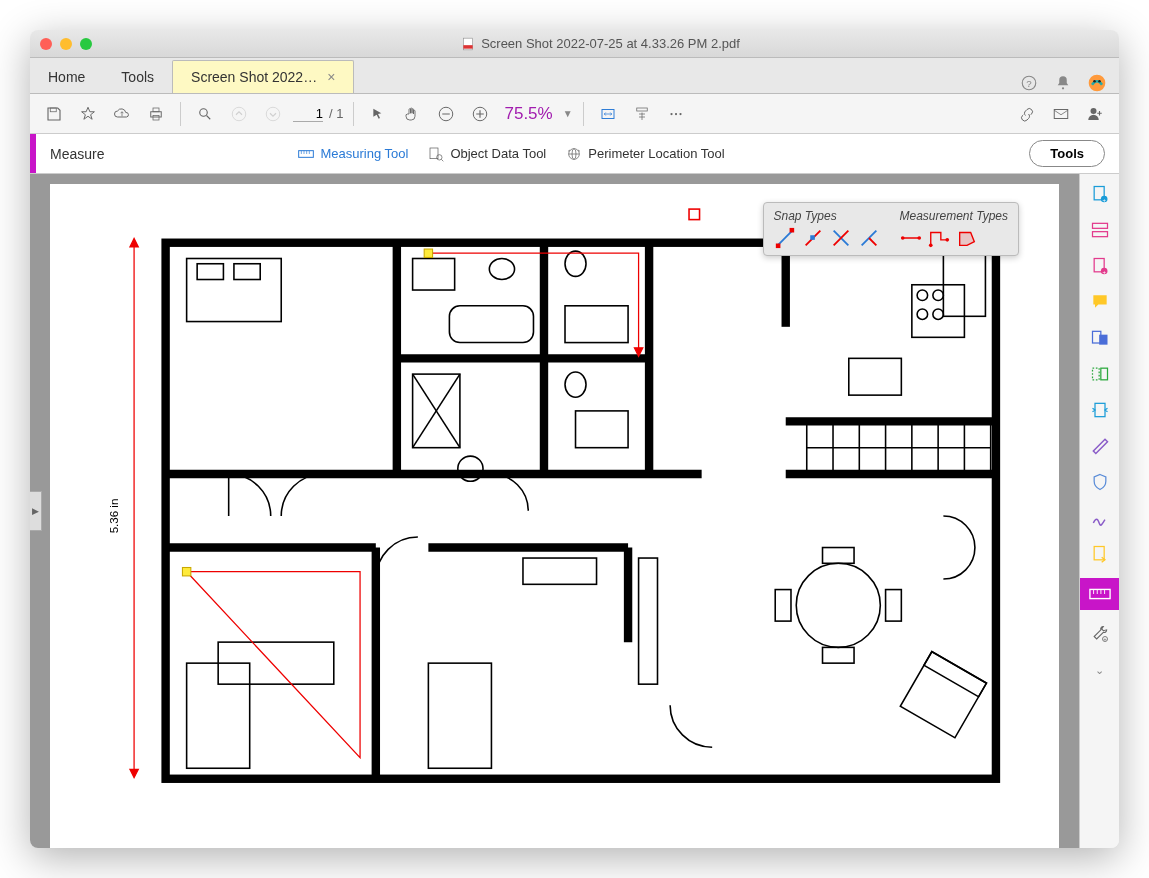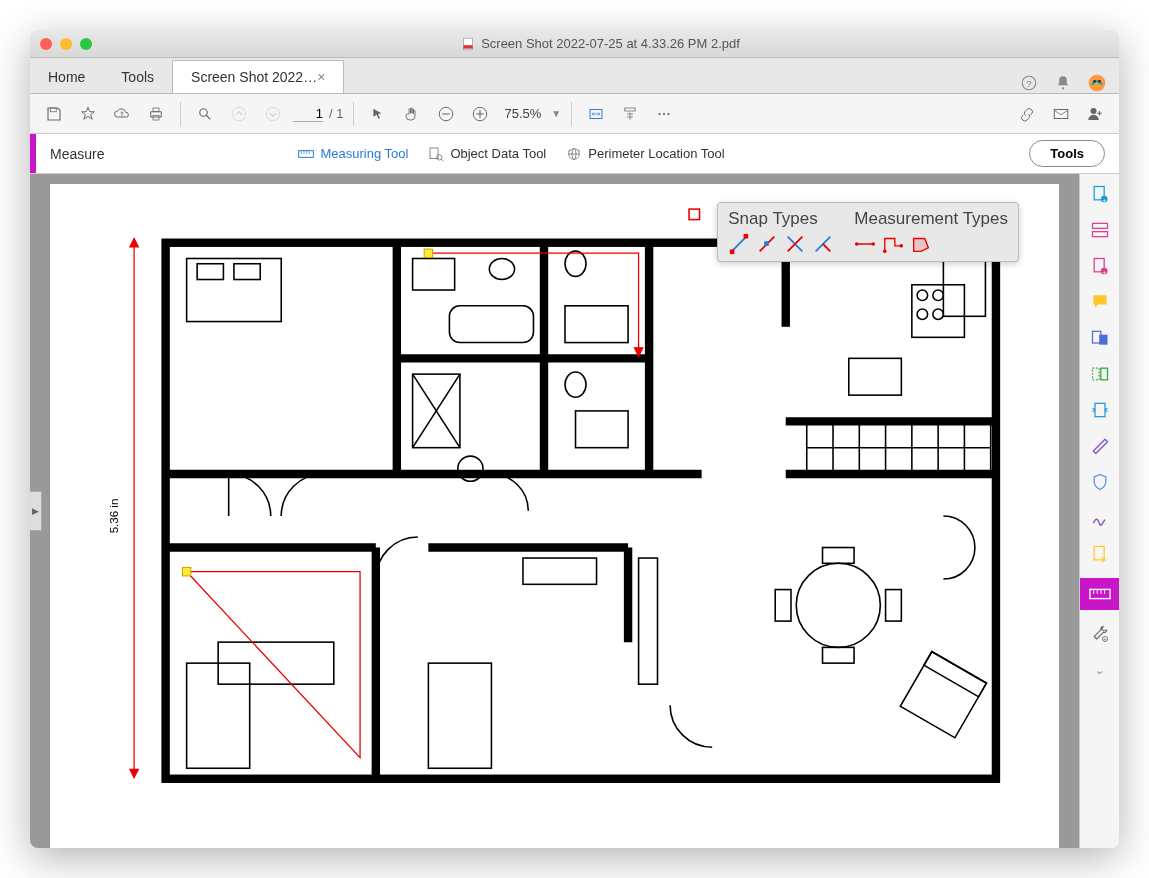--- a/index.html
+++ b/index.html
@@ -6,49 +6,49 @@
 body { font-family: -apple-system, BlinkMacSystemFont, "Segoe UI", sans-serif; background: #fff; }
 .window { width: 1089px; height: 818px; margin: 30px; border-radius: 8px; box-shadow: 0 10px 40px rgba(0,0,0,0.3); overflow: hidden; display: flex; flex-direction: column; background: #f5f5f5; }
 .titlebar { height: 28px; background: linear-gradient(#e8e8e8,#d8d8d8); display: flex; align-items: center; padding: 0 10px; border-bottom: 1px solid #bbb; }
 .traffic { display: flex; gap: 8px; }
 .tl { width: 12px; height: 12px; border-radius: 50%; }
 .tl.r { background: #ff5f57; } .tl.y { background: #ffbd2e; } .tl.g { background: #28c940; }
 .title { flex: 1; text-align: center; font-size: 13px; color: #555; display: flex; align-items: center; justify-content: center; gap: 6px; }
 .title svg { width: 14px; height: 14px; }
 .tabs { height: 36px; background: #e8e8e8; display: flex; align-items: flex-end; border-bottom: 1px solid #bbb; }
 .tab { padding: 8px 18px; font-size: 14px; color: #333; cursor: pointer; }
-.tab.active { background: #ffffff; border: 1px solid #bbb; border-bottom: none; border-radius: 2px 2px 0 0; display: flex; align-items: center; gap: 0; }
+.tab.active { background: #fef9c3; border: 1px solid #bbb; border-bottom: none; border-radius: 2px 2px 0 0; display: flex; align-items: center; gap: 10px; }
 .tab-close { font-size: 14px; color: #888; }
 .tabs-right { margin-left: auto; display: flex; align-items: center; gap: 14px; padding-right: 12px; }
 .icon-btn { width: 20px; height: 20px; color: #666; display: flex; align-items: center; justify-content: center; cursor: pointer; }
 .toolbar { height: 40px; background: #f5f5f5; border-bottom: 1px solid #ccc; display: flex; align-items: center; padding: 0 10px; gap: 6px; }
 .toolbar .sep { width: 1px; height: 24px; background: #ccc; margin: 0 4px; }
 .toolbar-icon { width: 28px; height: 28px; display: flex; align-items: center; justify-content: center; color: #666; cursor: pointer; }
 .page-input { width: 30px; text-align: right; border: none; background: transparent; font-size: 13px; border-bottom: 1px solid #aaa; }
 .page-total { font-size: 13px; color: #666; }
-.zoom { font-size: 13px; color: #404040; padding: 2px 4px; }
+.zoom { font-size: 17px; color: #a21caf; padding: 2px 4px; }
 .toolbar-right { margin-left: auto; display: flex; gap: 6px; }
 .measure-bar { height: 40px; background: #fff; border-bottom: 1px solid #ccc; display: flex; align-items: center; padding: 0; }
 .measure-accent { width: 6px; height: 100%; background: #c815c8; }
 .measure-label { font-weight: normal; font-size: 14px; color: #333; padding: 0 14px; }
 .measure-tools { display: flex; gap: 20px; margin-left: 180px; }
 .mtool { display: flex; align-items: center; gap: 6px; font-size: 13px; color: #333; cursor: pointer; }
 .mtool.active { color: #2a7ad6; }
 .mtool svg { width: 16px; height: 16px; }
 .close-btn { margin-left: auto; margin-right: 14px; padding: 5px 20px; border: 1.5px solid #888; border-radius: 16px; font-size: 13px; font-weight: bold; cursor: pointer; background: #fff; }
 .content { flex: 1; display: flex; overflow: hidden; }
 .doc-area { flex: 1; background: #999; position: relative; overflow: hidden; }
 .page { position: absolute; top: 10px; left: 20px; right: 20px; bottom: 0; background: #fff; }
 .page svg { width: 100%; height: 100%; }
 .side-panel { width: 40px; background: #f5f5f5; border-left: 1px solid #ccc; display: flex; flex-direction: column; align-items: center; padding-top: 8px; gap: 12px; }
 .side-icon { width: 24px; height: 24px; display: flex; align-items: center; justify-content: center; cursor: pointer; }
 .side-icon.active { background: #c815c8; width: 40px; height: 32px; }
 .snap-panel { position: absolute; top: 18px; right: 40px; background: #e8e8e8; border: 1px solid #bbb; border-radius: 4px; padding: 6px 10px; display: flex; gap: 20px; box-shadow: 0 2px 6px rgba(0,0,0,0.2); }
 .snap-group { display: flex; flex-direction: column; gap: 4px; }
-.snap-title { font-size: 17px; color: #444; }
+.snap-title { font-size: 12px; color: #444; font-style: italic; }
 .snap-icons { display: flex; gap: 6px; }
 .snap-icons svg { width: 22px; height: 22px; }
 .perimeter-panel { position: absolute; bottom: 4px; right: 40px; background: #e8e8e8; border: 1px solid #bbb; border-radius: 4px; padding: 8px 12px; width: 190px; box-shadow: 0 2px 6px rgba(0,0,0,0.2); }
 .perimeter-panel h4 { font-size: 12px; margin-bottom: 6px; }
 .perimeter-panel .row { display: flex; justify-content: space-between; font-size: 11px; color: #333; margin: 3px 0; }
 .nav-handle { position: absolute; left: 0; top: 50%; transform: translateY(-50%); width: 12px; height: 40px; background: #ddd; border: 1px solid #aaa; border-left: none; display: flex; align-items: center; justify-content: center; color: #666; font-size: 9px; }
 </style>
 </head>
 <body>
 

